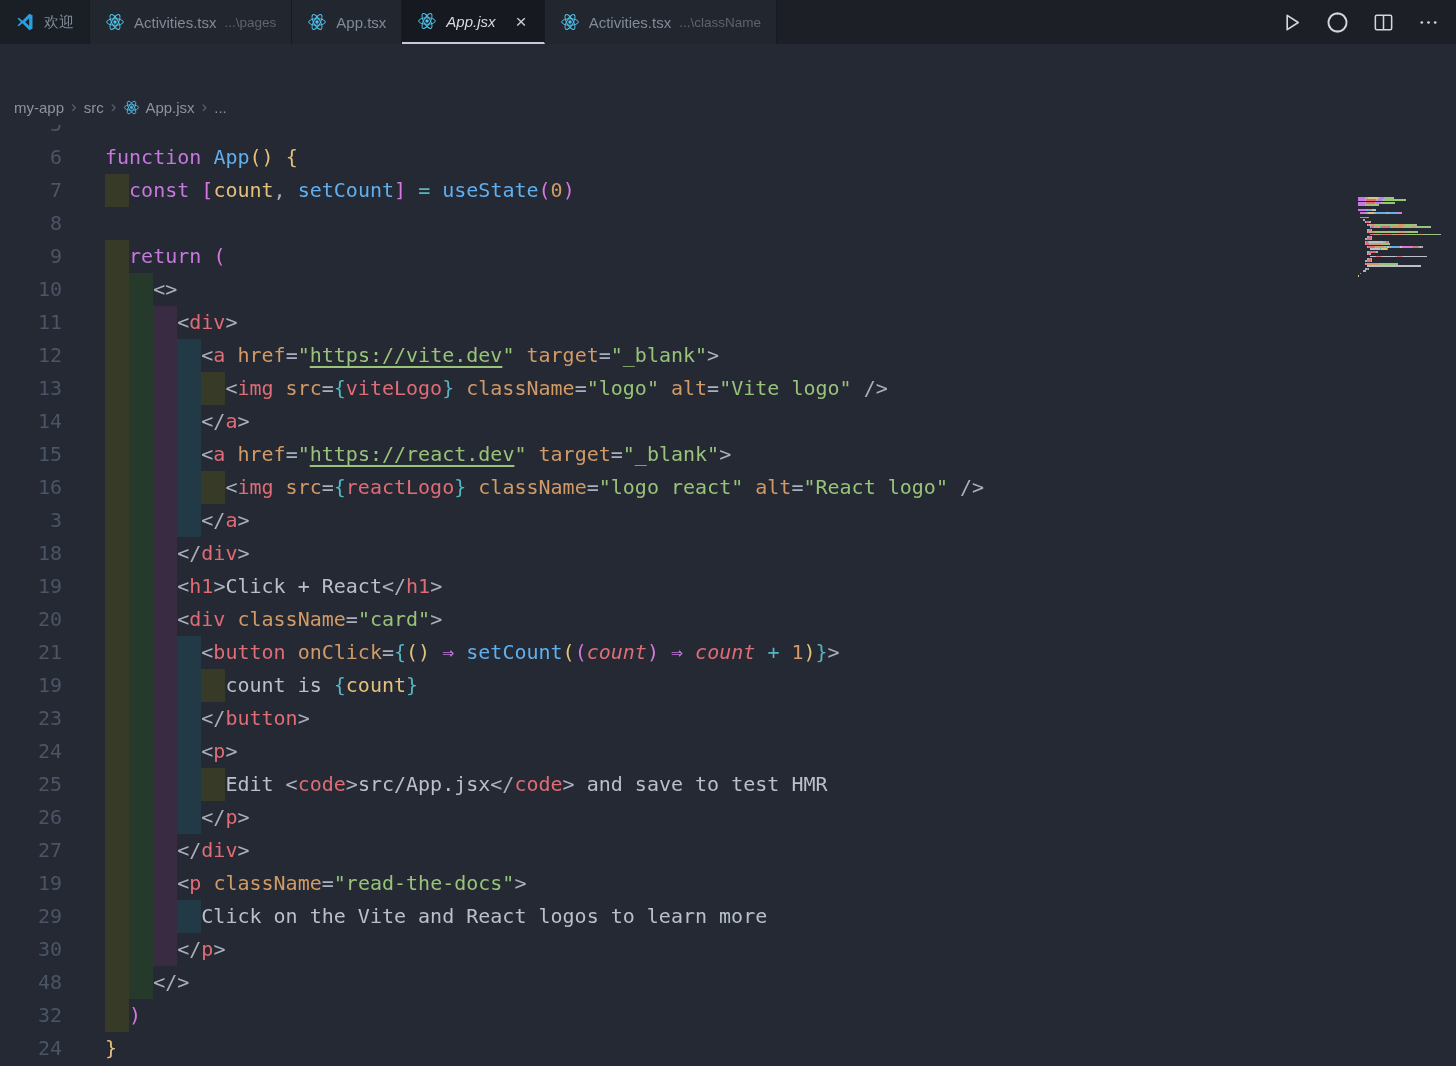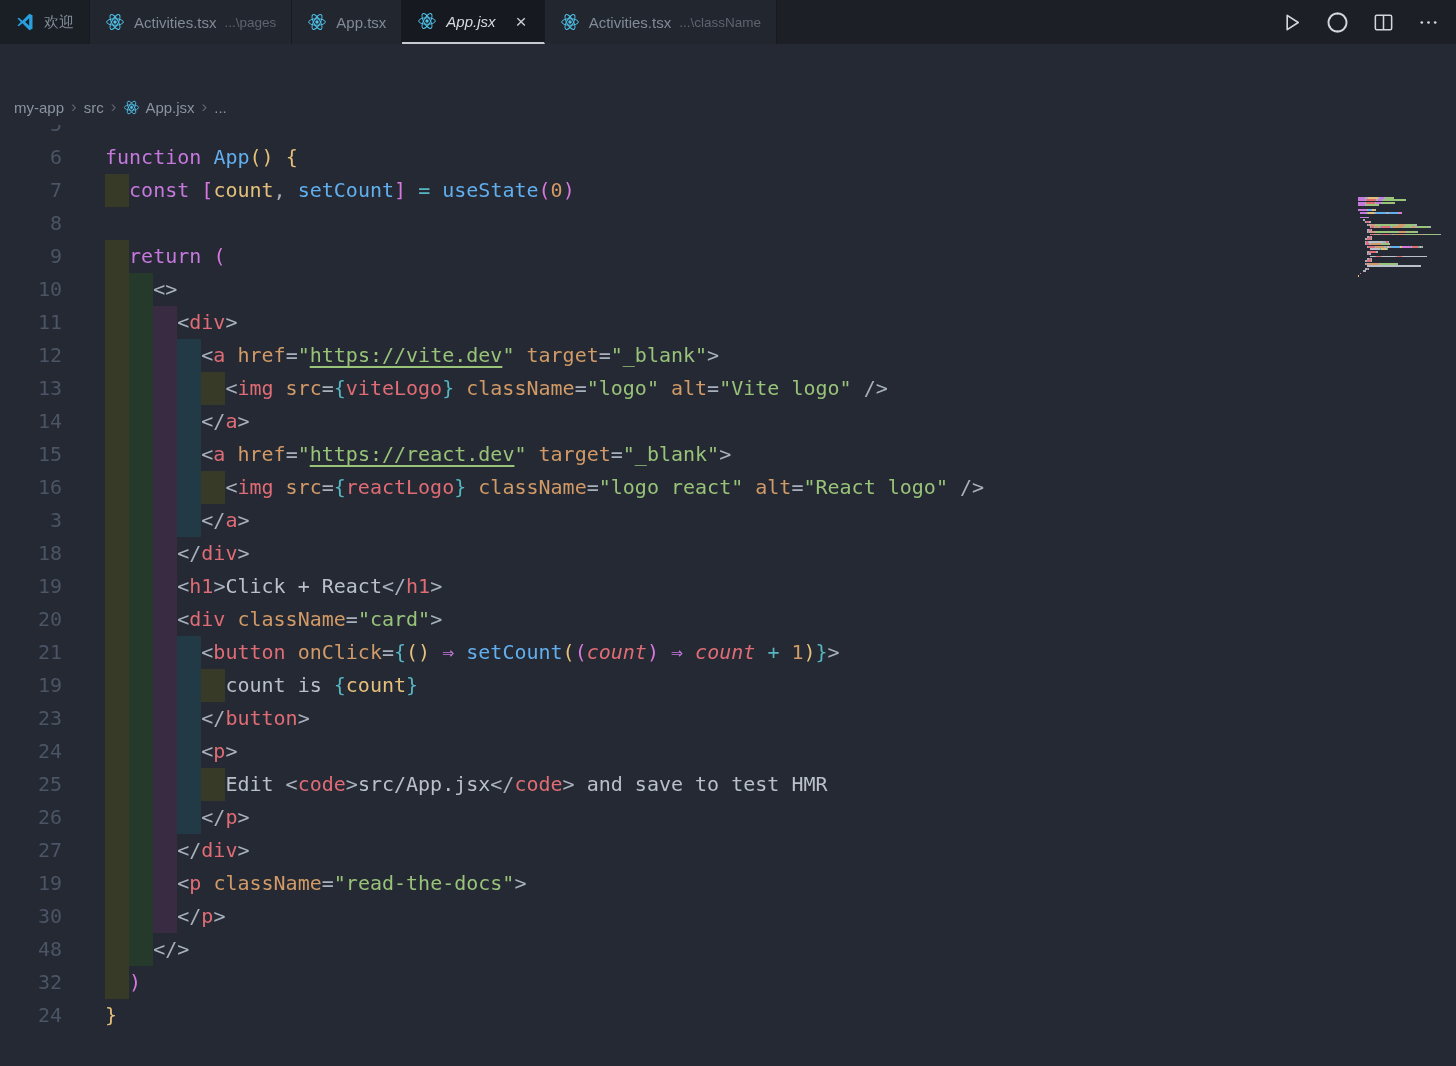--- a/index.html
+++ b/index.html
@@ -193,20 +193,21 @@
       <div class="row"><span class="num">19</span><span class="code"><span class="ib c0"></span><span class="ib c1"></span><span class="ib c2"></span><span class="tk-pl">&lt;</span><span class="tk-tag">h1</span><span class="tk-pl">&gt;</span><span class="tk-tx">Click + React</span><span class="tk-pl">&lt;/</span><span class="tk-tag">h1</span><span class="tk-pl">&gt;</span></span></div>
       <div class="row"><span class="num">20</span><span class="code"><span class="ib c0"></span><span class="ib c1"></span><span class="ib c2"></span><span class="tk-pl">&lt;</span><span class="tk-tag">div</span><span class="tk-pl"> </span><span class="tk-at">className</span><span class="tk-pl">=</span><span class="tk-st">"card"</span><span class="tk-pl">&gt;</span></span></div>
       <div class="row"><span class="num">21</span><span class="code"><span class="ib c0"></span><span class="ib c1"></span><span class="ib c2"></span><span class="ib c3"></span><span class="tk-pl">&lt;</span><span class="tk-tag">button</span><span class="tk-pl"> </span><span class="tk-at">onClick</span><span class="tk-pl">=</span><span class="tk-b3">{</span><span class="tk-b1">()</span><span class="tk-pl"> </span><span class="tk-ar">⇒</span><span class="tk-pl"> </span><span class="tk-fn">setCount</span><span class="tk-b1">(</span><span class="tk-b2">(</span><span class="tk-pr">count</span><span class="tk-b2">)</span><span class="tk-pl"> </span><span class="tk-ar">⇒</span><span class="tk-pl"> </span><span class="tk-pr">count</span><span class="tk-pl"> </span><span class="tk-op">+</span><span class="tk-pl"> </span><span class="tk-nm">1</span><span class="tk-b1">)</span><span class="tk-b3">}</span><span class="tk-pl">&gt;</span></span></div>
       <div class="row"><span class="num">19</span><span class="code"><span class="ib c0"></span><span class="ib c1"></span><span class="ib c2"></span><span class="ib c3"></span><span class="ib c0"></span><span class="tk-tx">count is </span><span class="tk-b3">{</span><span class="tk-vy">count</span><span class="tk-b3">}</span></span></div>
       <div class="row"><span class="num">23</span><span class="code"><span class="ib c0"></span><span class="ib c1"></span><span class="ib c2"></span><span class="ib c3"></span><span class="tk-pl">&lt;/</span><span class="tk-tag">button</span><span class="tk-pl">&gt;</span></span></div>
       <div class="row"><span class="num">24</span><span class="code"><span class="ib c0"></span><span class="ib c1"></span><span class="ib c2"></span><span class="ib c3"></span><span class="tk-pl">&lt;</span><span class="tk-tag">p</span><span class="tk-pl">&gt;</span></span></div>
       <div class="row"><span class="num">25</span><span class="code"><span class="ib c0"></span><span class="ib c1"></span><span class="ib c2"></span><span class="ib c3"></span><span class="ib c0"></span><span class="tk-tx">Edit </span><span class="tk-pl">&lt;</span><span class="tk-tag">code</span><span class="tk-pl">&gt;</span><span class="tk-tx">src/App.jsx</span><span class="tk-pl">&lt;/</span><span class="tk-tag">code</span><span class="tk-pl">&gt;</span><span class="tk-tx"> and save to test HMR</span></span></div>
       <div class="row"><span class="num">26</span><span class="code"><span class="ib c0"></span><span class="ib c1"></span><span class="ib c2"></span><span class="ib c3"></span><span class="tk-pl">&lt;/</span><span class="tk-tag">p</span><span class="tk-pl">&gt;</span></span></div>
       <div class="row"><span class="num">27</span><span class="code"><span class="ib c0"></span><span class="ib c1"></span><span class="ib c2"></span><span class="tk-pl">&lt;/</span><span class="tk-tag">div</span><span class="tk-pl">&gt;</span></span></div>
       <div class="row"><span class="num">19</span><span class="code"><span class="ib c0"></span><span class="ib c1"></span><span class="ib c2"></span><span class="tk-pl">&lt;</span><span class="tk-tag">p</span><span class="tk-pl"> </span><span class="tk-at">className</span><span class="tk-pl">=</span><span class="tk-st">"read-the-docs"</span><span class="tk-pl">&gt;</span></span></div>
+      <div class="row"><span class="num">29</span><span class="code"><span class="ib c0"></span><span class="ib c1"></span><span class="ib c2"></span><span class="ib c3"></span><span class="tk-tx">Click on the Vite and React logos to learn more</span></span></div>
       <div class="row"><span class="num">30</span><span class="code"><span class="ib c0"></span><span class="ib c1"></span><span class="ib c2"></span><span class="tk-pl">&lt;/</span><span class="tk-tag">p</span><span class="tk-pl">&gt;</span></span></div>
       <div class="row"><span class="num">48</span><span class="code"><span class="ib c0"></span><span class="ib c1"></span><span class="tk-pl">&lt;/&gt;</span></span></div>
       <div class="row"><span class="num">32</span><span class="code"><span class="ib c0"></span><span class="tk-b2">)</span></span></div>
       <div class="row"><span class="num">24</span><span class="code"><span class="tk-b1">}</span></span></div>
     </div>
   <div class="minimap" id="minimap">
       <div class="mm-row" style="padding-left: 0px;"><span class="mm-seg" style="width: 6.9px; background: rgb(198, 120, 221);"></span><span class="mm-seg" style="width: 3.45px; background: rgb(168, 176, 189);"></span><span class="mm-seg" style="width: 9.2px; background: rgb(229, 192, 123);"></span><span class="mm-seg" style="width: 2.3px; background: rgb(168, 176, 189);"></span><span class="mm-seg" style="width: 4.6px; background: rgb(198, 120, 221);"></span><span class="mm-seg" style="width: 1.15px; background: rgb(168, 176, 189);"></span><span class="mm-seg" style="width: 8.05px; background: rgb(152, 195, 121);"></span></div>
       <div class="mm-row" style="padding-left: 0px;"><span class="mm-seg" style="width: 6.9px; background: rgb(198, 120, 221);"></span><span class="mm-seg" style="width: 1.15px; background: rgb(168, 176, 189);"></span><span class="mm-seg" style="width: 10.35px; background: rgb(224, 108, 117);"></span><span class="mm-seg" style="width: 1.15px; background: rgb(168, 176, 189);"></span><span class="mm-seg" style="width: 4.6px; background: rgb(198, 120, 221);"></span><span class="mm-seg" style="width: 1.15px; background: rgb(168, 176, 189);"></span><span class="mm-seg" style="width: 23px; background: rgb(152, 195, 121);"></span></div>
       <div class="mm-row" style="padding-left: 0px;"><span class="mm-seg" style="width: 6.9px; background: rgb(198, 120, 221);"></span><span class="mm-seg" style="width: 1.15px; background: rgb(168, 176, 189);"></span><span class="mm-seg" style="width: 9.2px; background: rgb(224, 108, 117);"></span><span class="mm-seg" style="width: 1.15px; background: rgb(168, 176, 189);"></span><span class="mm-seg" style="width: 4.6px; background: rgb(198, 120, 221);"></span><span class="mm-seg" style="width: 1.15px; background: rgb(168, 176, 189);"></span><span class="mm-seg" style="width: 12.65px; background: rgb(152, 195, 121);"></span></div>
       <div class="mm-row" style="padding-left: 0px;"><span class="mm-seg" style="width: 6.9px; background: rgb(198, 120, 221);"></span><span class="mm-seg" style="width: 1.15px; background: rgb(168, 176, 189);"></span><span class="mm-seg" style="width: 12.65px; background: rgb(152, 195, 121);"></span></div>

